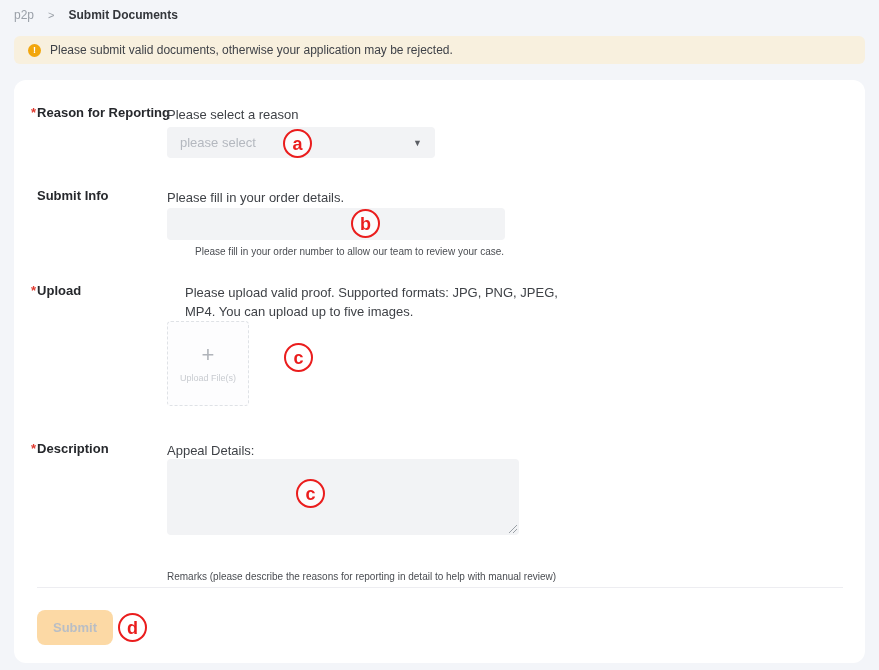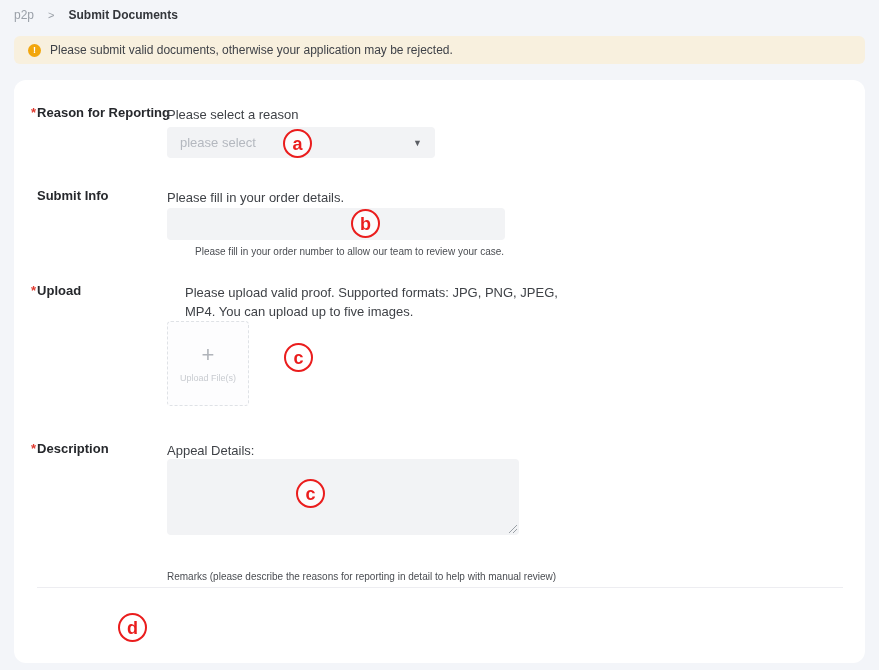--- a/index.html
+++ b/index.html
@@ -189,19 +189,20 @@
 
   <div class="field-label" style="left:17px; top:361px;">
     <span class="req">*</span><span>Description</span>
   </div>
   <div class="hint-text" style="left:153px; top:361px;">Appeal Details:</div>
   <textarea class="textarea-box" style=""></textarea>
   <div class="resize-grip"></div>
   <div class="small-text" style="left:153px; top:475px;margin-top:16px;">Remarks (please describe the reasons for reporting in detail to help with manual review)</div>
 
   <div class="divider"></div>
+  <button class="submit-btn" disabled="">Submit</button>
 </div>
 
 <div class="ann ann-a">a</div>
 <div class="ann ann-b">b</div>
 <div class="ann ann-c1">c</div>
 <div class="ann ann-c2">c</div>
 <div class="ann ann-d">d</div>
 
 </body></html>

